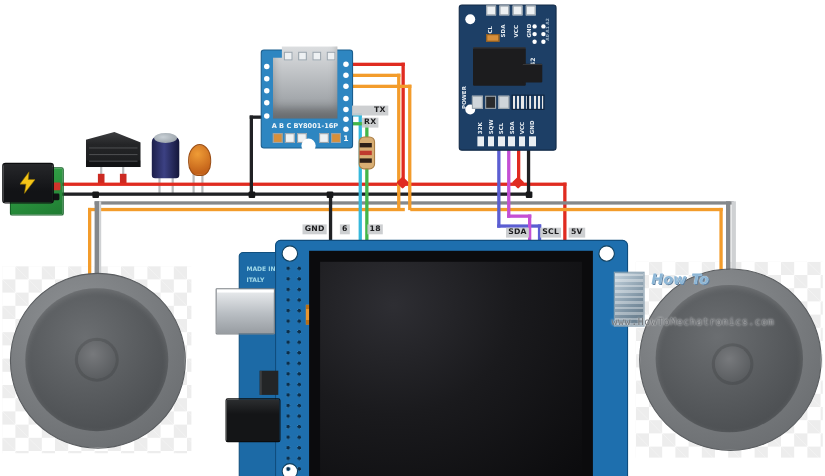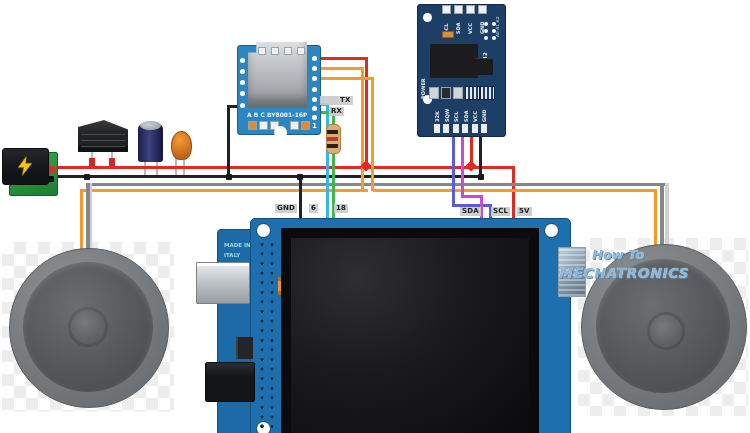--- a/index.html
+++ b/index.html
@@ -254,15 +254,15 @@
 
   <span class="chip" style="left:275px;top:204px;">GND</span>
   <span class="chip" style="left:309px;top:204px;">6</span>
   <span class="chip" style="left:334px;top:204px;">18</span>
   <span class="chip" style="left:460px;top:207px;">SDA</span>
   <span class="chip" style="left:491px;top:207px;">SCL</span>
   <span class="chip" style="left:517px;top:207px;">5V</span>
 
   <div class="wm-logo" style="left:558px;top:247px;width:26px;height:48px;"></div>
   <span class="wm-t" style="left:592px;top:247px;font-size:13px;">How To</span>
-  <span class="wm-t" style="left:559px;top:265px;font-size:14px;letter-spacing:.5px;">MECHATRONICS</span>
+  <span class="wm-url" style="left:556px;top:288px;">www.HowToMechatronics.com</span>
 
 </div>
 
 </body></html>

